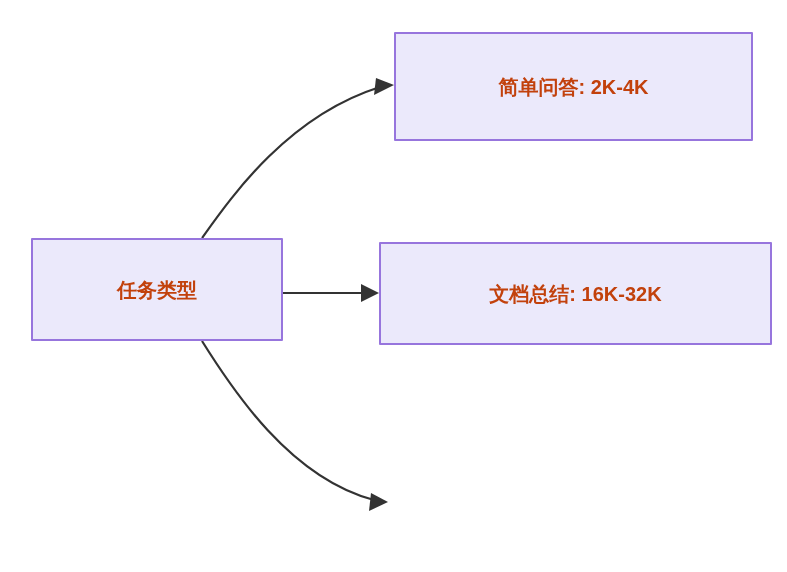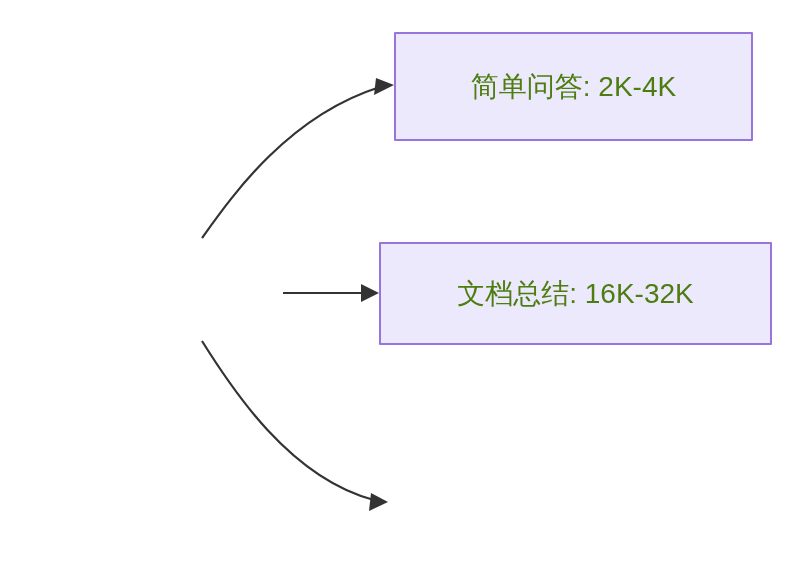--- a/index.html
+++ b/index.html
@@ -31,26 +31,27 @@
     box-sizing: border-box;
     background: #ebe9fb;
     border: 2px solid #9775dd;
     border-radius: 1px;
     display: flex;
     align-items: center;
     justify-content: center;
     z-index: 2;
   }
   .node-label {
-    color: #4d7c0f;
-    font-size: 28px;
+    color: #c2410c;
+    font-size: 20px;
     line-height: 1.2;
     letter-spacing: 0px;
     white-space: nowrap;
     text-align: center;
+    font-weight: bold;
   }
   
   #node-root {
     left: 31px;
     top: 238px;
     width: 252px;
     height: 103px;
   }
   #node-simple-qa {
     left: 394px;
@@ -97,20 +98,23 @@
       <path class="edge-path" d="M 283 293 L 365 293"></path>
       <polygon class="arrow-head" points="379,293 361,302 361,284"></polygon>
     </g>
 
     <g>
       <path class="edge-path" d="M 202 341 C 232 389 290 478 374 500"></path>
       <polygon class="arrow-head" points="388,502 369,511 371,493"></polygon>
     </g>
   </svg>
 
+  <div class="node" id="node-root">
+    <span class="node-label">任务类型</span>
+  </div>
 
   <div class="node" id="node-simple-qa">
     <span class="node-label">简单问答: 2K-4K</span>
   </div>
 
   <div class="node" id="node-doc-summary">
     <span class="node-label">文档总结: 16K-32K</span>
   </div>
 
 

